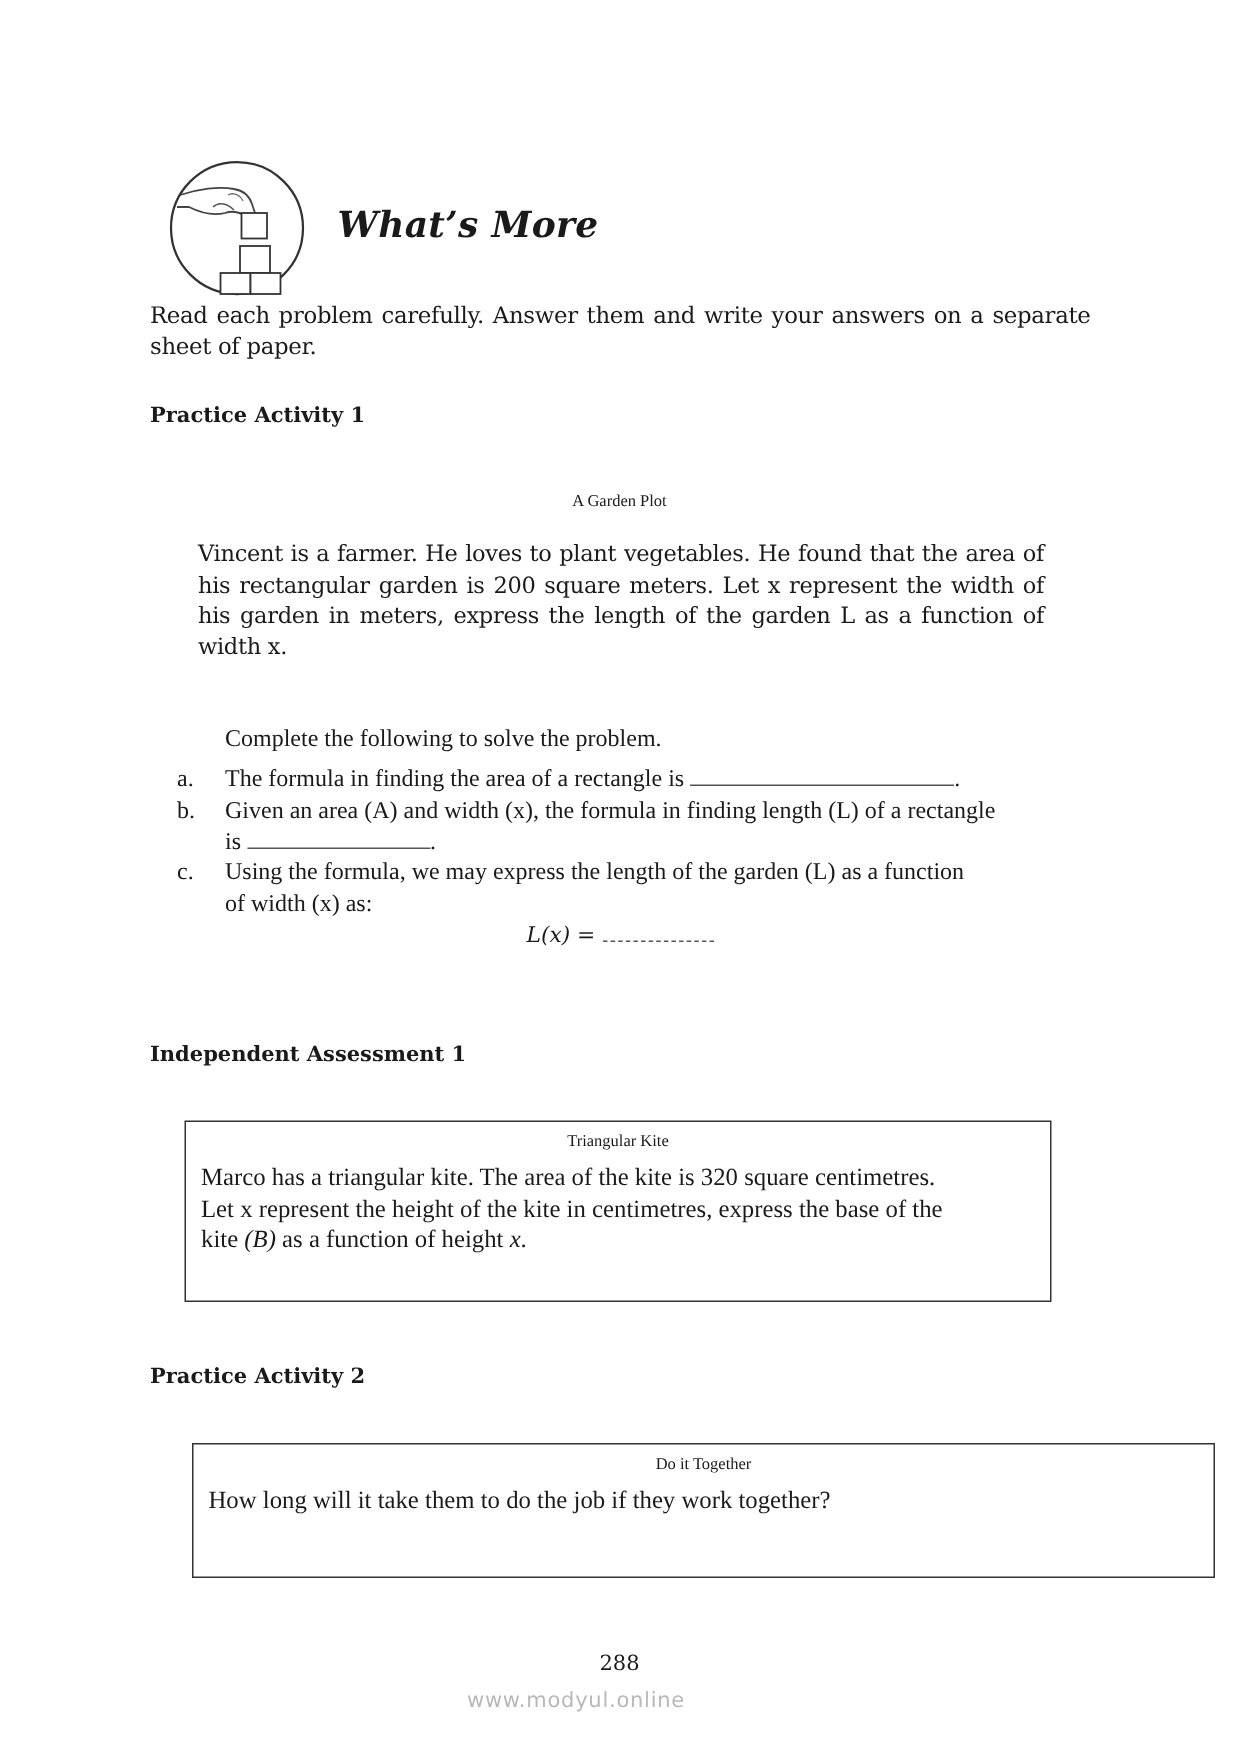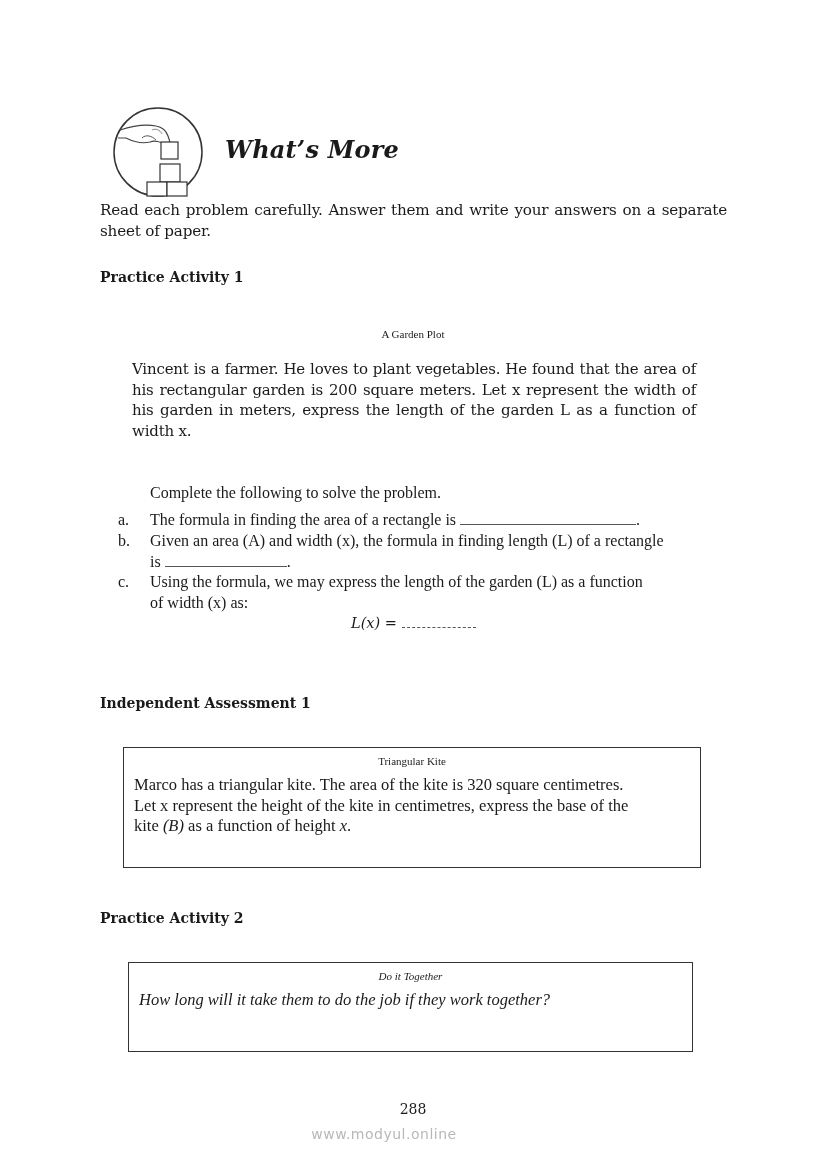--- a/index.html
+++ b/index.html
@@ -90,21 +90,21 @@
       <span>kite</span>
       <i>(B)</i>
       <span>as a function of height</span>
       <i>x</i><span>.</span>
     </div>
   </div>
 </div>
 
 <div class="abs section-head" style="left:100px; top:910px;">Practice Activity 2</div>
 
-<div class="abs box" style="left:128px; top:962px; width:565px; height:90px;font-style:italic;">
+<div class="abs box" style="left:128px; top:962px; width:682px; height:90px;">
   <div class="prob-title" style="margin-top:7px;">Do it Together</div>
   <div class="box-text" style="margin:8px 0 0 10px; white-space:nowrap;">
     <div>How long will it take them to do the job if they work together?</div>
   </div>
 </div>
 
 <div class="abs page-num">288</div>
 <div class="abs watermark">www.modyul.online</div>
 
 </body></html>

